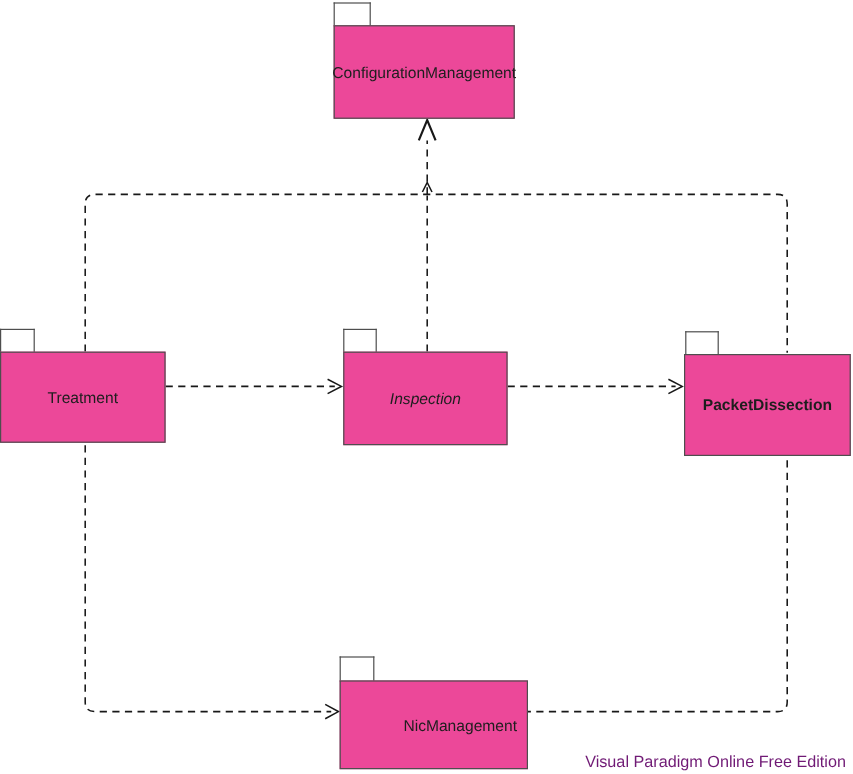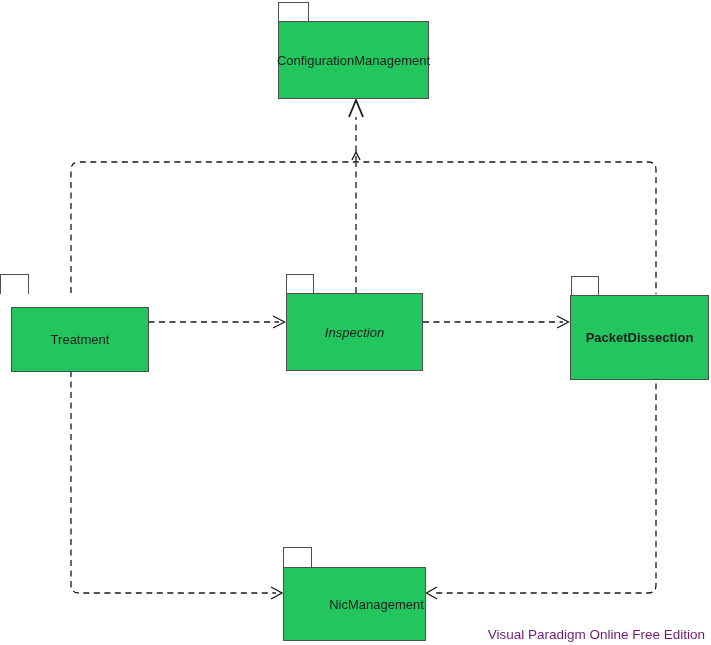--- a/index.html
+++ b/index.html
@@ -6,37 +6,37 @@
   body{
     width:711px;height:645px;position:relative;background:#ffffff;
     font-family:"Liberation Sans", sans-serif;overflow:hidden;
   }
   svg.connectors{position:absolute;left:0;top:0;width:711px;height:645px;}
   .tab{
     position:absolute;background:#ffffff;
     border:1px solid #4e4e4e;border-bottom:none;box-sizing:border-box;
   }
   .pbody{
-    position:absolute;background:#22c55e;border:1px solid #4e4e4e;
+    position:absolute;background:#ec4899;border:1px solid #4e4e4e;
     box-sizing:border-box;display:flex;align-items:center;justify-content:center;
   }
   .plabel{
     font-size:13px;color:#1e1e1e;white-space:nowrap;line-height:1;
   }
   
   .cfgT{left:278px;top:2px;width:31px;height:20px;}
   .cfgB{left:278px;top:21px;width:151px;height:78px;}
   .trtT{left:0px;top:274px;width:29px;height:20px;}
-  .trtB{left:0px;top:307px;width:138px;height:65px;margin-left:11px;}
+  .trtB{left:0px;top:293px;width:138px;height:76px;}
   .insT{left:286px;top:274px;width:28px;height:20px;}
   .insB{left:286px;top:293px;width:137px;height:78px;font-style:italic;}
   .pktT{left:571px;top:276px;width:28px;height:20px;}
   .pktB{left:570px;top:295px;width:139px;height:85px;font-weight:bold;}
   .nicT{left:283px;top:547px;width:29px;height:21px;}
-  .nicB{left:283px;top:567px;width:143px;height:74px;padding-left:44px;}
+  .nicB{left:283px;top:567px;width:157px;height:74px;padding-left:44px;}
   .watermark{
     position:absolute;right:6px;bottom:3px;font-size:13.5px;color:#701a75;
     white-space:nowrap;
   }
 </style>
 </head>
 <body>
 
 <svg class="connectors" viewBox="0 0 711 645" fill="none">
   <g stroke="#181818" stroke-width="1.3" fill="none">

